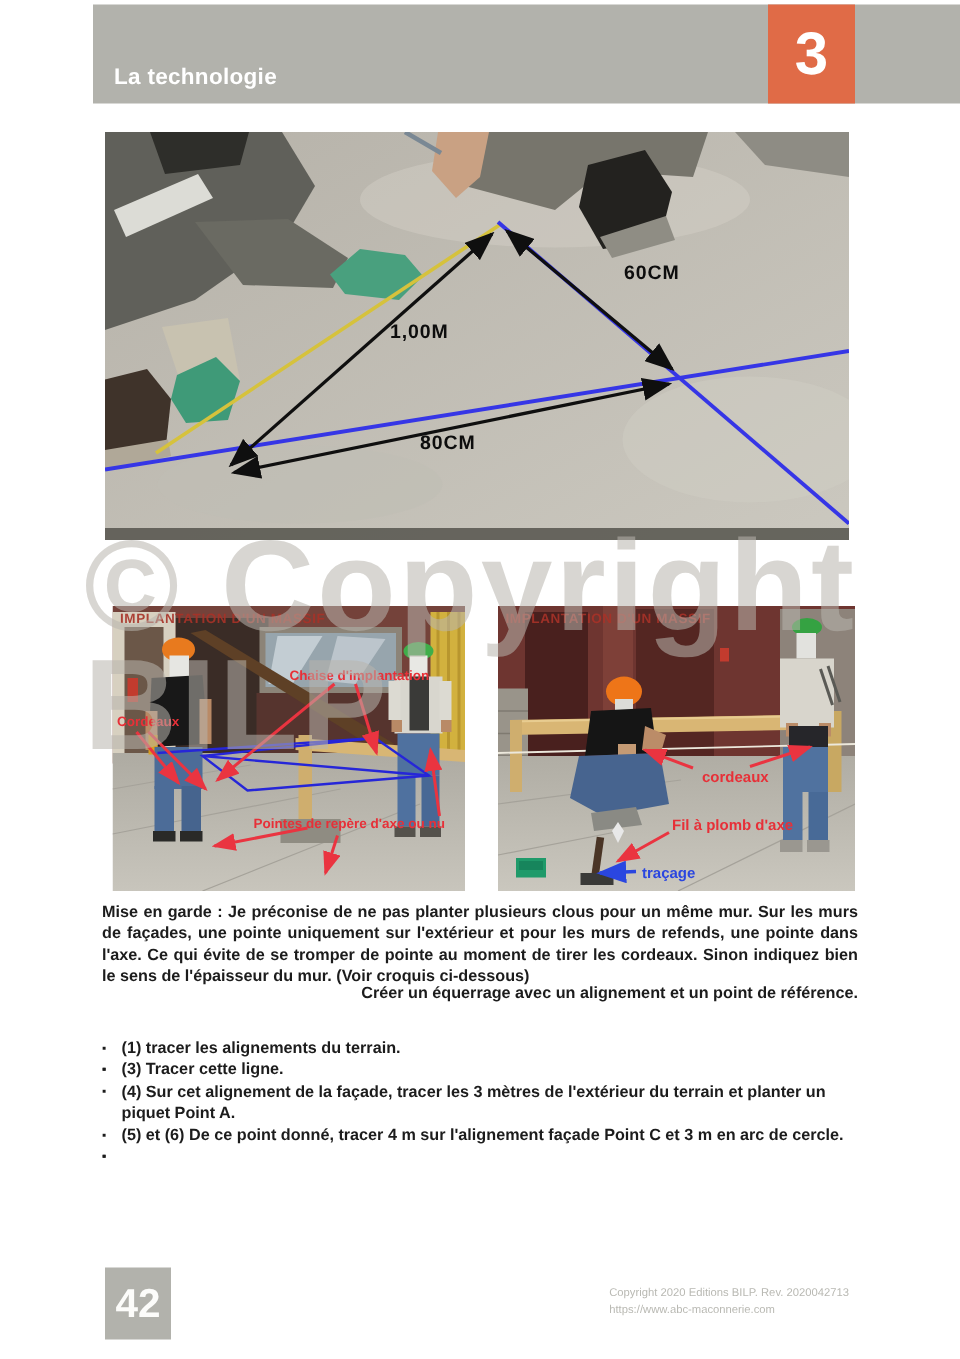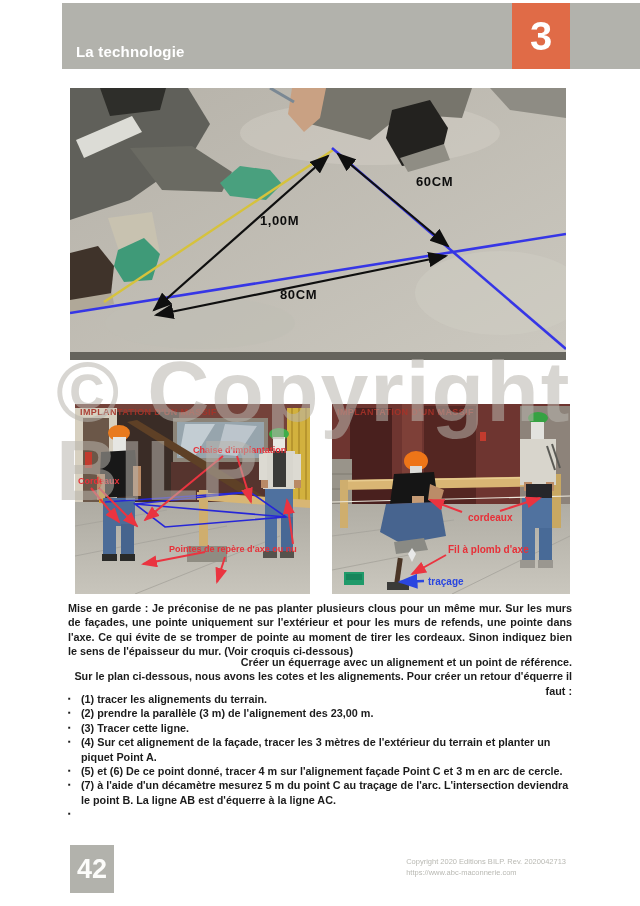--- a/index.html
+++ b/index.html
@@ -296,30 +296,29 @@
 
   <div class="watermark">
     <div>© Copyright</div>
     <div>BILP</div>
   </div>
 
   <div id="warning" class="textblock"><b>Mise en garde</b><span> : Je préconise de ne pas planter plusieurs clous pour un même mur. Sur les murs de façades, une pointe uniquement sur l'extérieur et pour les murs de refends, une pointe dans l'axe. Ce qui évite de se tromper de pointe au moment de tirer les cordeaux. Sinon indiquez bien le sens de l'épaisseur du mur. (Voir croquis ci-dessous)</span></div>
 
   <div id="intro" class="textblock">
     <div class="line">Créer un équerrage avec un alignement et un point de référence.</div>
-    <div class="line"> Sur le plan ci-dessous, nous avons les cotes et les alignements. Pour créer un retour d'équerre il faut :</div>
   </div>
 
   <div id="steps" class="textblock">
       <div class="step"><span class="bullet">▪</span><span><b>(1)</b> tracer les alignements du terrain.</span></div>
-      <div class="step"><span class="bullet">▪</span><span><b>(2)</b> prendre la parallèle (3 m) de l'alignement des 23,00 m.</span></div>
+      <div class="step"><span class="bullet">▪</span></div>
       <div class="step"><span class="bullet">▪</span><span><b>(3)</b> Tracer cette ligne.</span></div>
       <div class="step"><span class="bullet">▪</span><span><b>(4)</b> Sur cet alignement de la façade, tracer les 3 mètres de l'extérieur du terrain et planter un piquet Point A.</span></div>
       <div class="step"><span class="bullet">▪</span><span><b>(5)</b> et <b>(6)</b> De ce point donné, tracer 4 m sur l'alignement façade Point C et 3 m en arc de cercle.</span></div>
-      <div class="step"><span class="bullet">▪</span><span><b>(7)</b> à l'aide d'un décamètre mesurez 5 m du point C au traçage de l'arc. L'intersection deviendra le point B. La ligne AB est d'équerre à la ligne AC.</span></div>
+      <div class="step"><span class="bullet">▪</span></div>
       <div class="step"><span class="bullet">▪</span></div>
     </div>
 
   <div class="page-number-box">
     <span>42</span>
   </div>
   <div class="copyright">
     <div>Copyright 2020 Editions BILP. Rev. 2020042713</div>
     <div>https://www.abc-maconnerie.com</div>
   </div>

